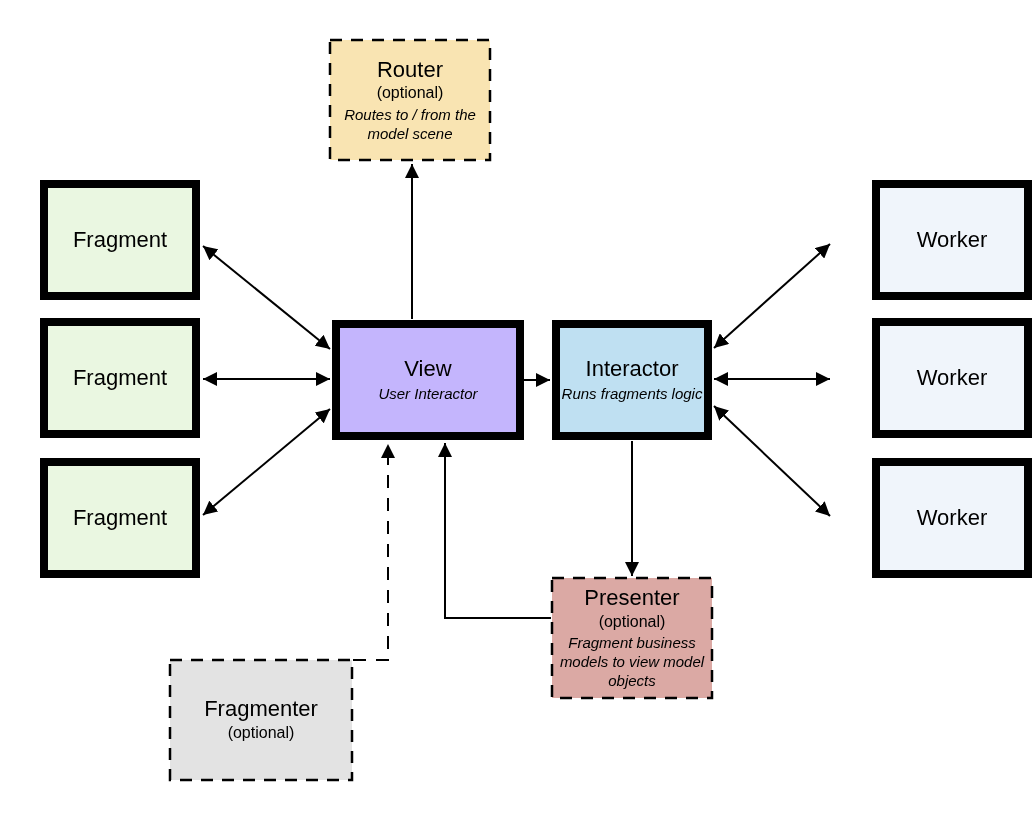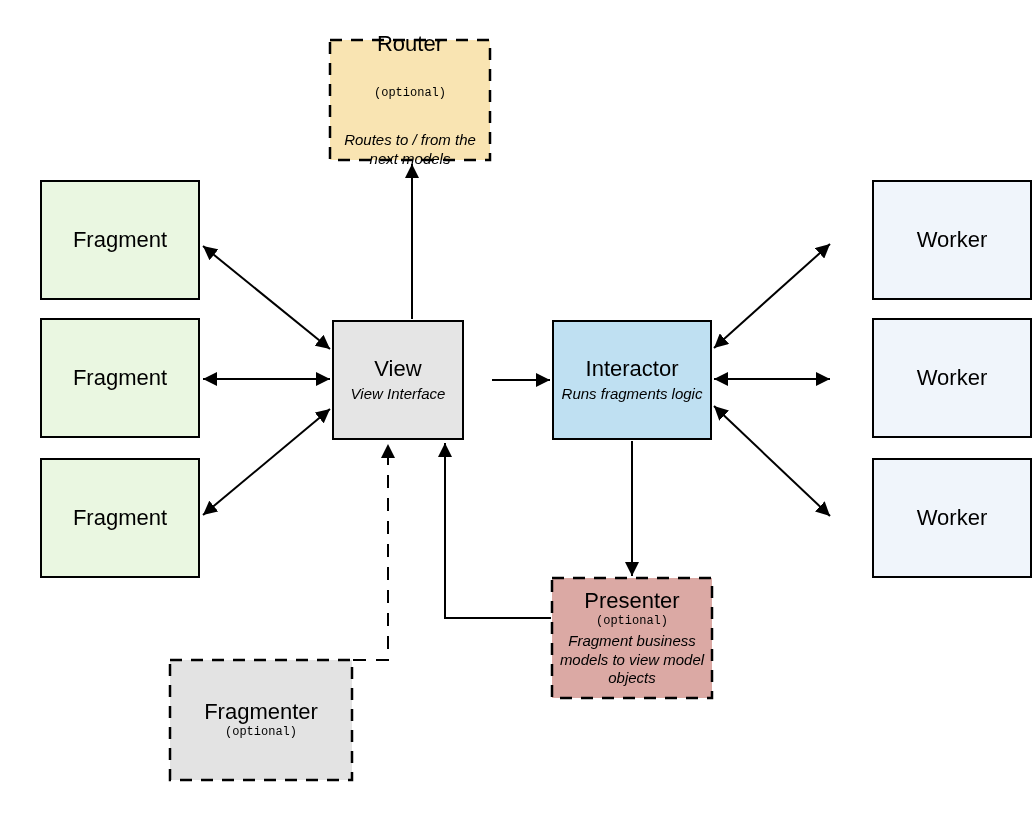--- a/index.html
+++ b/index.html
@@ -12,23 +12,23 @@
     overflow:hidden;
   }
   #connector-layer{position:absolute;left:0;top:0;}
   .node{
     position:absolute;
     box-sizing:border-box;
     display:flex;flex-direction:column;
     align-items:center;justify-content:center;
     text-align:center;
   }
-  .node.solid{border:2px solid #000000;}
+  .node.solid{border:8px solid #000000;}
   .node-title{font-size:22px;line-height:1.2;}
-  .node-qual{font-size:12px;line-height:1.3;margin-top:0;font-family:Liberation Mono, monospace;}
+  .node-qual{font-size:16px;line-height:1.3;margin-top:0;}
   .node-desc{font-size:15px;font-style:italic;line-height:1.25;margin-top:2px;max-width:152px;}
   .node-desc.wide{max-width:172px;}
   .fill-fragment{background:#EAF7E1;}
   .fill-worker{background:#F0F5FB;margin-left:40px;}
   .fill-view{background:#A9D18C;}
   .fill-interactor{background:#BFE0F2;}
 </style>
 </head>
 <body>
 
@@ -56,39 +56,39 @@
     <line x1="714" y1="379" x2="830" y2="379" stroke="#000" stroke-width="2" marker-start="url(#arrow)" marker-end="url(#arrow)"></line>
     <line x1="714" y1="406" x2="830" y2="516" stroke="#000" stroke-width="2" marker-start="url(#arrow)" marker-end="url(#arrow)"></line>
 
     <line x1="632" y1="441" x2="632" y2="576" stroke="#000" stroke-width="2" marker-end="url(#arrow)"></line>
 
     <polyline points="551,618 445,618 445,443" fill="none" stroke="#000" stroke-width="2" marker-end="url(#arrow)"></polyline>
 
     <polyline points="353,660 388,660 388,444" fill="none" stroke="#000" stroke-width="2" stroke-dasharray="13 10" marker-end="url(#arrow)"></polyline>
   </svg>
 
-  <div class="node" style="left:330px;top:40px;width:160px;height:120px;gap:28px;">
+  <div class="node" style="left:330px;top:40px;width:160px;height:120px;">
     <div class="node-title">Router</div>
     <div class="node-qual">(optional)</div>
-    <div class="node-desc">Routes to / from the next models</div>
+    <div class="node-desc">Routes to / from the model scene</div>
   </div>
 
   <div class="node solid fill-fragment" style="left: 40px; top: 180px; width: 160px; height: 120px; background-color: rgb(234, 247, 225);">
     <div class="node-title">Fragment</div>
   </div>
   <div class="node solid fill-fragment" style="left: 40px; top: 318px; width: 160px; height: 120px; background-color: rgb(234, 247, 225);">
     <div class="node-title">Fragment</div>
   </div>
   <div class="node solid fill-fragment" style="left: 40px; top: 458px; width: 160px; height: 120px; background-color: rgb(234, 247, 225);">
     <div class="node-title">Fragment</div>
   </div>
 
-  <div class="node solid fill-view" style="left: 332px; top: 320px; width: 132px; height: 120px; background-color: #e5e5e5;">
+  <div class="node solid fill-view" style="left: 332px; top: 320px; width: 192px; height: 120px; background-color: #c4b5fd;">
     <div class="node-title">View</div>
-    <div class="node-desc">View Interface</div>
+    <div class="node-desc">User Interactor</div>
   </div>
 
   <div class="node solid fill-interactor" style="left: 552px; top: 320px; width: 160px; height: 120px; background-color: rgb(191, 224, 242);">
     <div class="node-title">Interactor</div>
     <div class="node-desc">Runs fragments logic</div>
   </div>
 
   <div class="node solid fill-worker" style="left: 832px; top: 180px; width: 160px; height: 120px; background-color: rgb(240, 245, 251);">
     <div class="node-title">Worker</div>
   </div>

